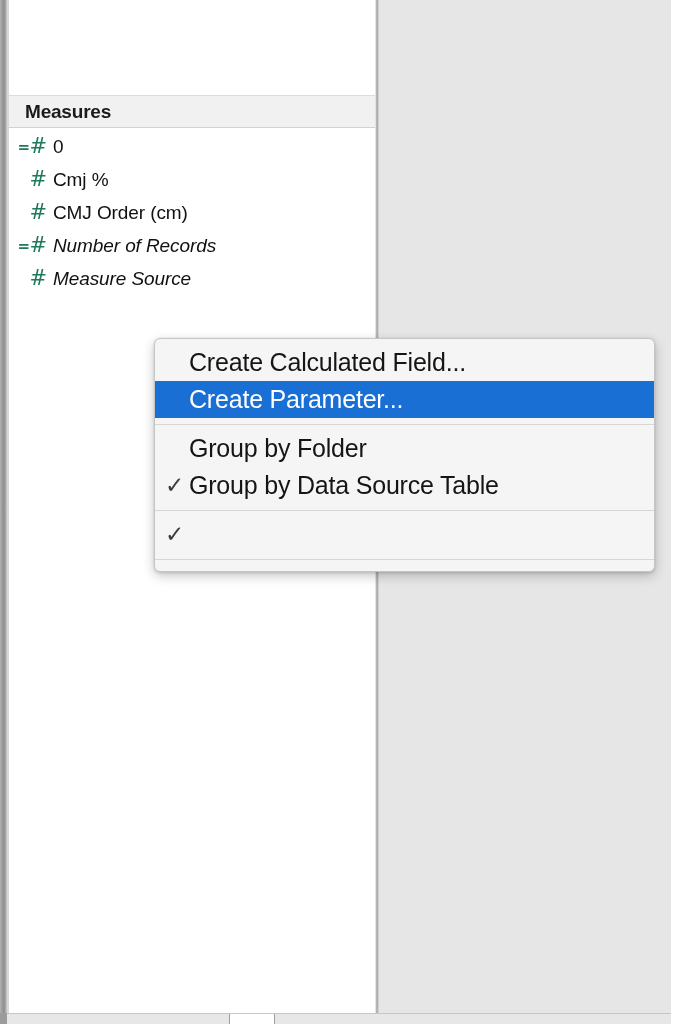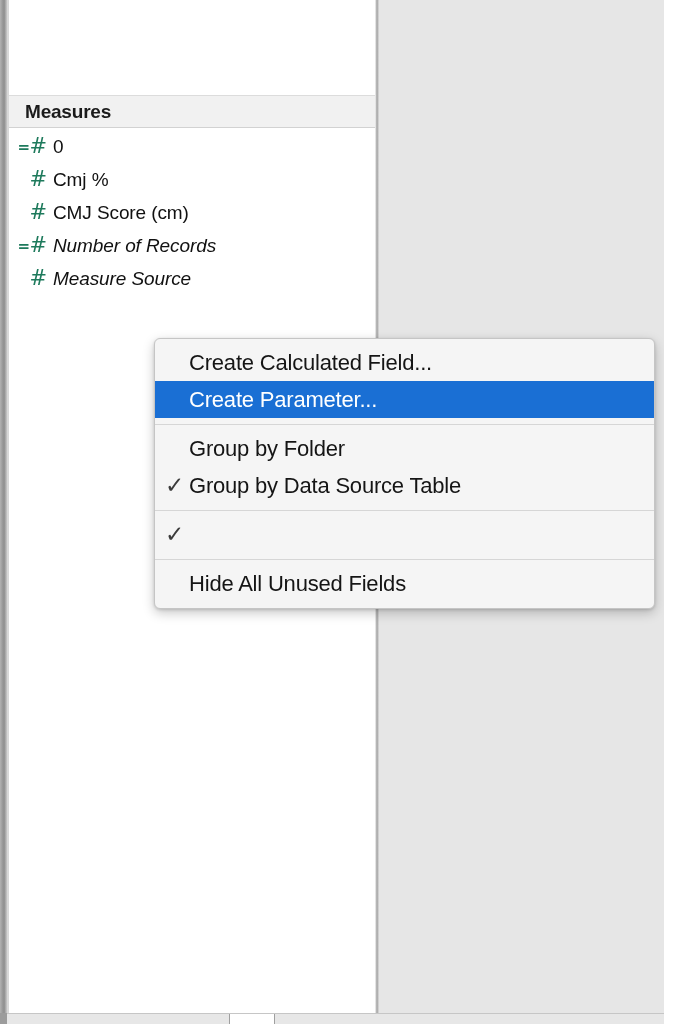--- a/index.html
+++ b/index.html
@@ -11,20 +11,21 @@
     font-family: "Liberation Sans", sans-serif;
     -webkit-font-smoothing: antialiased;
   }
 
   #screen {
     position: relative;
     width: 664px;
     height: 1024px;
     overflow: hidden;
     background: #404040;
+    padding-left: 7px;
   }
 
   
   .left-gutter {
     position: absolute;
     left: 0; top: 0;
     width: 7px; height: 1013px;
     background: linear-gradient(to right, #b2b2b2 0%, #9a9a9a 35%, #8e8e8e 60%, #c9c9c9 100%);
   }
   .left-gutter-edge {
@@ -177,21 +178,21 @@
     flex: 0 0 26px;
     font-family: "DejaVu Sans", sans-serif;
     font-size: 23px;
     line-height: 23px;
     color: #3c3c3c;
     text-align: left;
     padding-left: 2px;
     box-sizing: border-box;
   }
   .menu-label {
-    font-size: 22px;
+    font-size: 25px;
     color: #151515;
     letter-spacing: -0.2px;
     white-space: nowrap;
   }
   .menu-item.selected {
     background: #1a6fd4;
   }
   .menu-item.selected .menu-label { color: #ffffff; }
   .menu-item.disabled .menu-label { color: #9a9a9a; }
   .menu-sep {
@@ -224,21 +225,21 @@
         <div class="field-row">
           <div class="field-icon">
             <span class="hash-glyph">#</span>
           </div>
           <span class="field-label">Cmj %</span>
         </div>
         <div class="field-row">
           <div class="field-icon">
             <span class="hash-glyph">#</span>
           </div>
-          <span class="field-label">CMJ Score (cm)</span>
+          <span class="field-label">CMJ Order (cm)</span>
         </div>
         <div class="field-row">
           <div class="field-icon">
             <span class="hash-glyph">#<span class="eq-prefix">=</span></span>
           </div>
           <span class="field-label italic">Number of Records</span>
         </div>
         <div class="field-row">
           <div class="field-icon">
             <span class="hash-glyph">#</span>
@@ -272,19 +273,15 @@
       </div>
       <div class="menu-item">
         <span class="menu-check">✓</span>
         <span class="menu-label">Group by Data Source Table</span>
       </div>
       <div class="menu-sep"></div>
       <div class="menu-item">
         <span class="menu-check">✓</span>
       </div>
       <div class="menu-sep"></div>
-      <div class="menu-item">
-        <span class="menu-check"></span>
-        <span class="menu-label">Hide All Unused Fields</span>
-      </div>
     </div>
 
 </div>
 
 </body></html>

